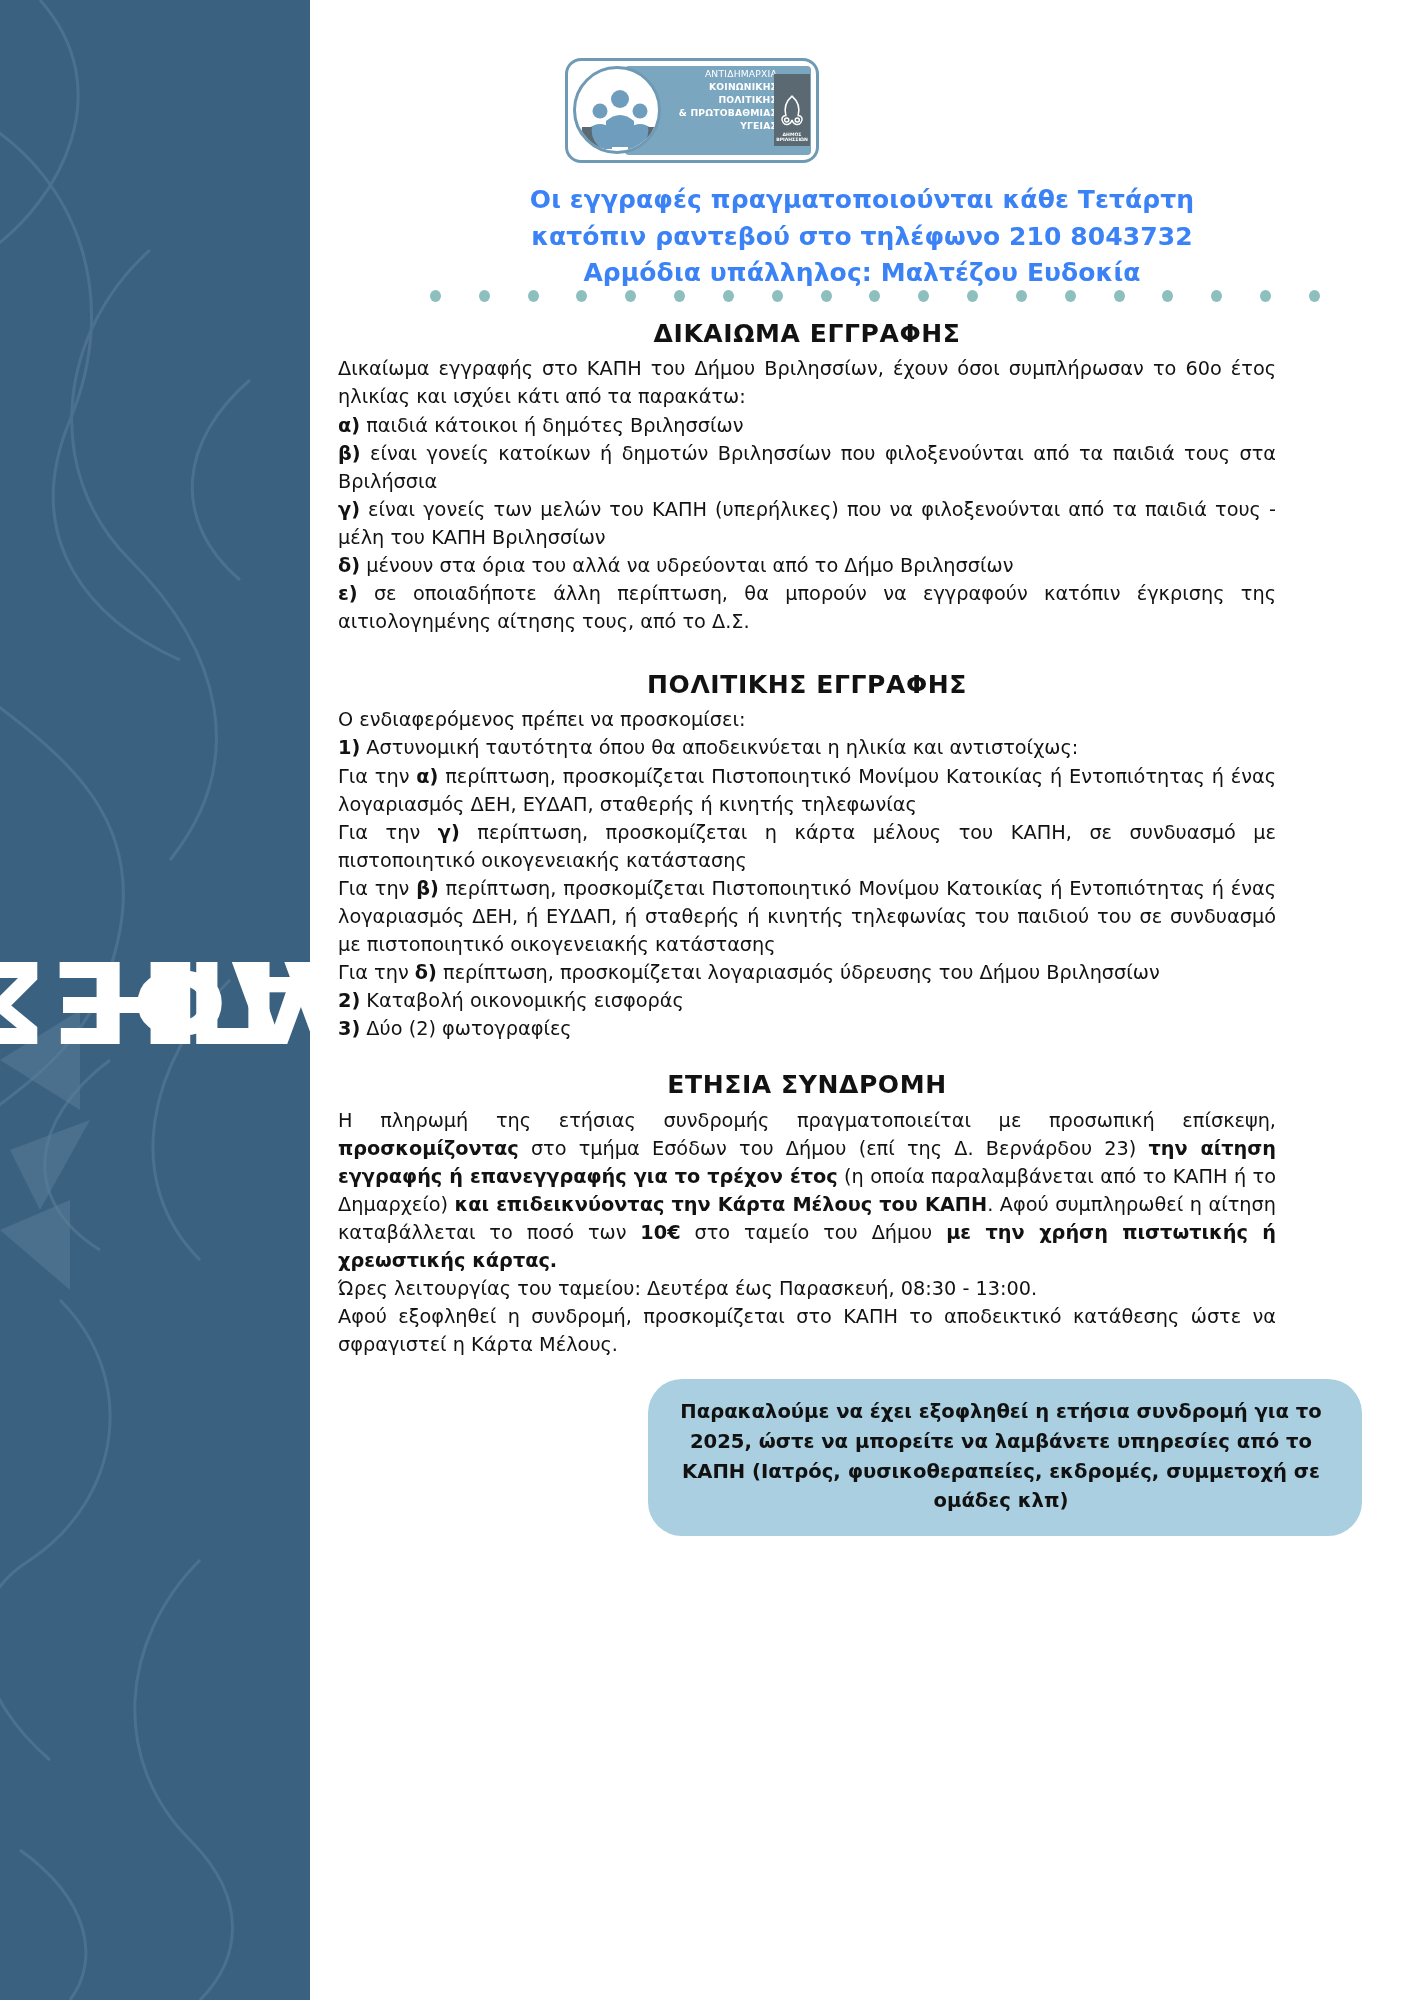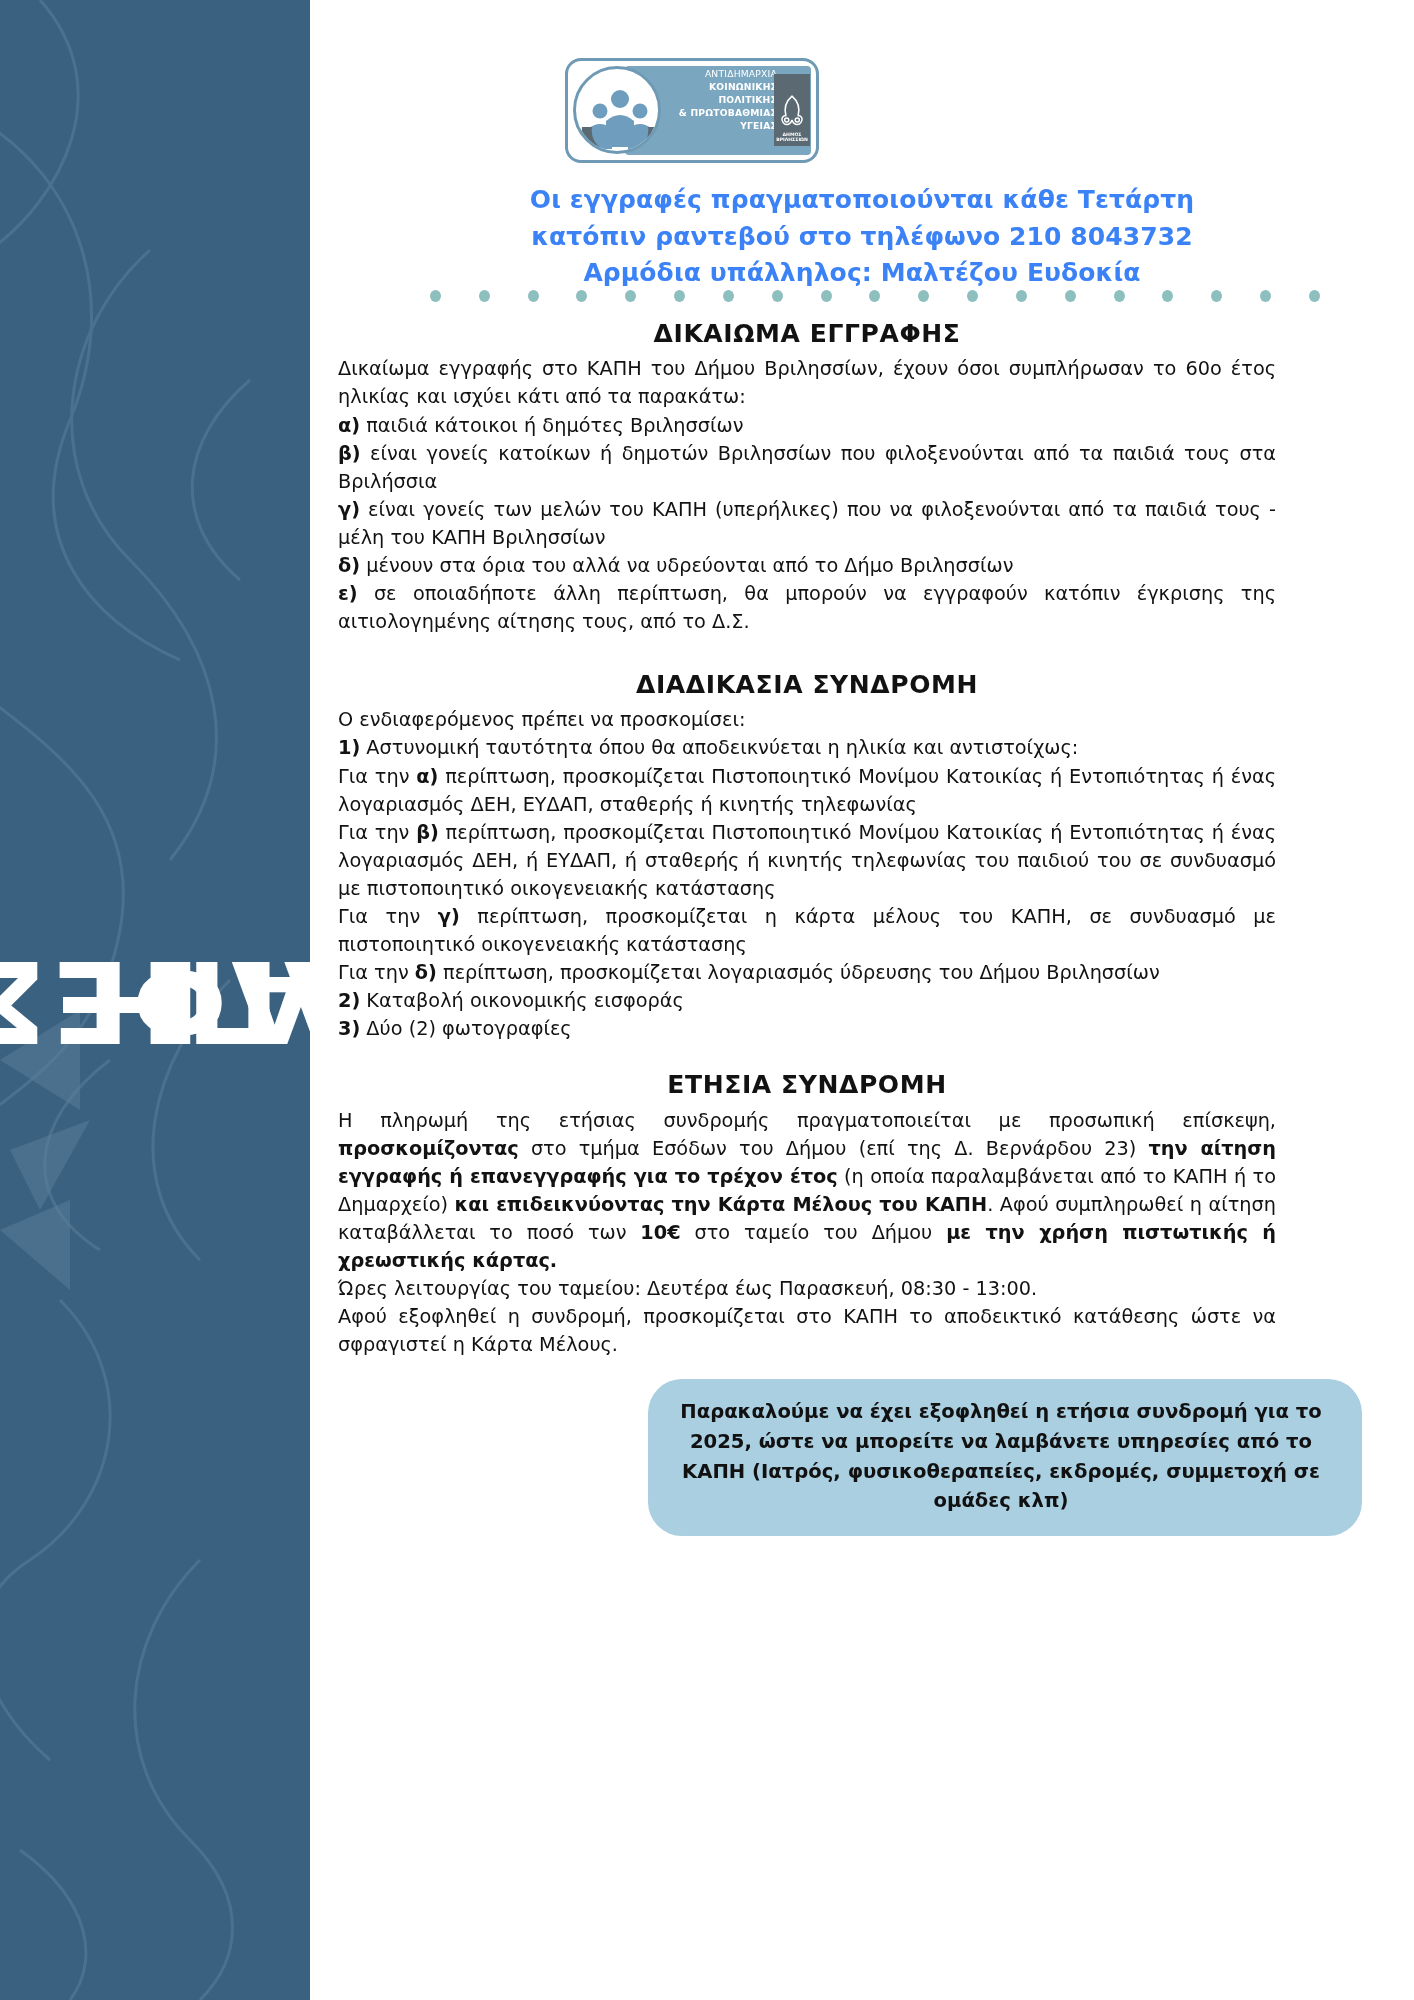--- a/index.html
+++ b/index.html
@@ -299,29 +299,29 @@
     <div class="sec-head">ΔΙΚΑΙΩΜΑ ΕΓΓΡΑΦΗΣ</div>
     <p class="j">Δικαίωμα εγγραφής στο ΚΑΠΗ του Δήμου Βριλησσίων, έχουν όσοι συμπλήρωσαν το 60ο έτος ηλικίας και ισχύει κάτι από τα παρακάτω:</p>
     <div id="rights-items">
         <p class="j"><b>α)</b><span> παιδιά κάτοικοι ή δημότες Βριλησσίων</span></p>
         <p class="j"><b>β)</b><span> είναι γονείς κατοίκων ή δημοτών Βριλησσίων που φιλοξενούνται από τα παιδιά τους στα Βριλήσσια</span></p>
         <p class="j"><b>γ)</b><span> είναι γονείς των μελών του ΚΑΠΗ (υπερήλικες) που να φιλοξενούνται από τα παιδιά τους - μέλη του ΚΑΠΗ Βριλησσίων</span></p>
         <p class="j"><b>δ)</b><span> μένουν στα όρια του αλλά να υδρεύονται από το Δήμο Βριλησσίων</span></p>
         <p class="j"><b>ε)</b><span> σε οποιαδήποτε άλλη περίπτωση, θα μπορούν να εγγραφούν κατόπιν έγκρισης της αιτιολογημένης αίτησης τους, από το Δ.Σ.</span></p>
       </div>
 
-    <div class="sec-head gap-top">ΔΙΑΔΙΚΑΣΙΑ ΣΥΝΔΡΟΜΗ</div>
+    <div class="sec-head gap-top">ΠΟΛΙΤΙΚΗΣ ΕΓΓΡΑΦΗΣ</div>
     <p class="l">Ο ενδιαφερόμενος πρέπει να προσκομίσει:</p>
     <p class="l">
       <b>1)</b><span> Αστυνομική ταυτότητα όπου θα αποδεικνύεται η ηλικία και αντιστοίχως:</span>
     </p>
     <div id="process-cases">
         <p class="j"><span>Για την </span><b>α)</b><span> περίπτωση, προσκομίζεται Πιστοποιητικό Μονίμου Κατοικίας ή Εντοπιότητας ή ένας λογαριασμός ΔΕΗ, ΕΥΔΑΠ, σταθερής ή κινητής τηλεφωνίας</span></p>
+        <p class="j"><span>Για την </span><b>γ)</b><span> περίπτωση, προσκομίζεται η κάρτα μέλους του ΚΑΠΗ, σε συνδυασμό με πιστοποιητικό οικογενειακής κατάστασης</span></p>
         <p class="j"><span>Για την </span><b>β)</b><span> περίπτωση, προσκομίζεται Πιστοποιητικό Μονίμου Κατοικίας ή Εντοπιότητας ή ένας λογαριασμός ΔΕΗ, ή ΕΥΔΑΠ, ή σταθερής ή κινητής τηλεφωνίας του παιδιού του σε συνδυασμό με πιστοποιητικό οικογενειακής κατάστασης</span></p>
-        <p class="j"><span>Για την </span><b>γ)</b><span> περίπτωση, προσκομίζεται η κάρτα μέλους του ΚΑΠΗ, σε συνδυασμό με πιστοποιητικό οικογενειακής κατάστασης</span></p>
         <p class="j"><span>Για την </span><b>δ)</b><span> περίπτωση, προσκομίζεται λογαριασμός ύδρευσης του Δήμου Βριλησσίων</span></p>
       </div>
     <p class="l">
       <b>2)</b><span> Καταβολή οικονομικής εισφοράς</span>
     </p>
     <p class="l">
       <b>3)</b><span> Δύο (2) φωτογραφίες</span>
     </p>
 
     <div class="sec-head gap-top-lg">ΕΤΗΣΙΑ ΣΥΝΔΡΟΜΗ</div>

